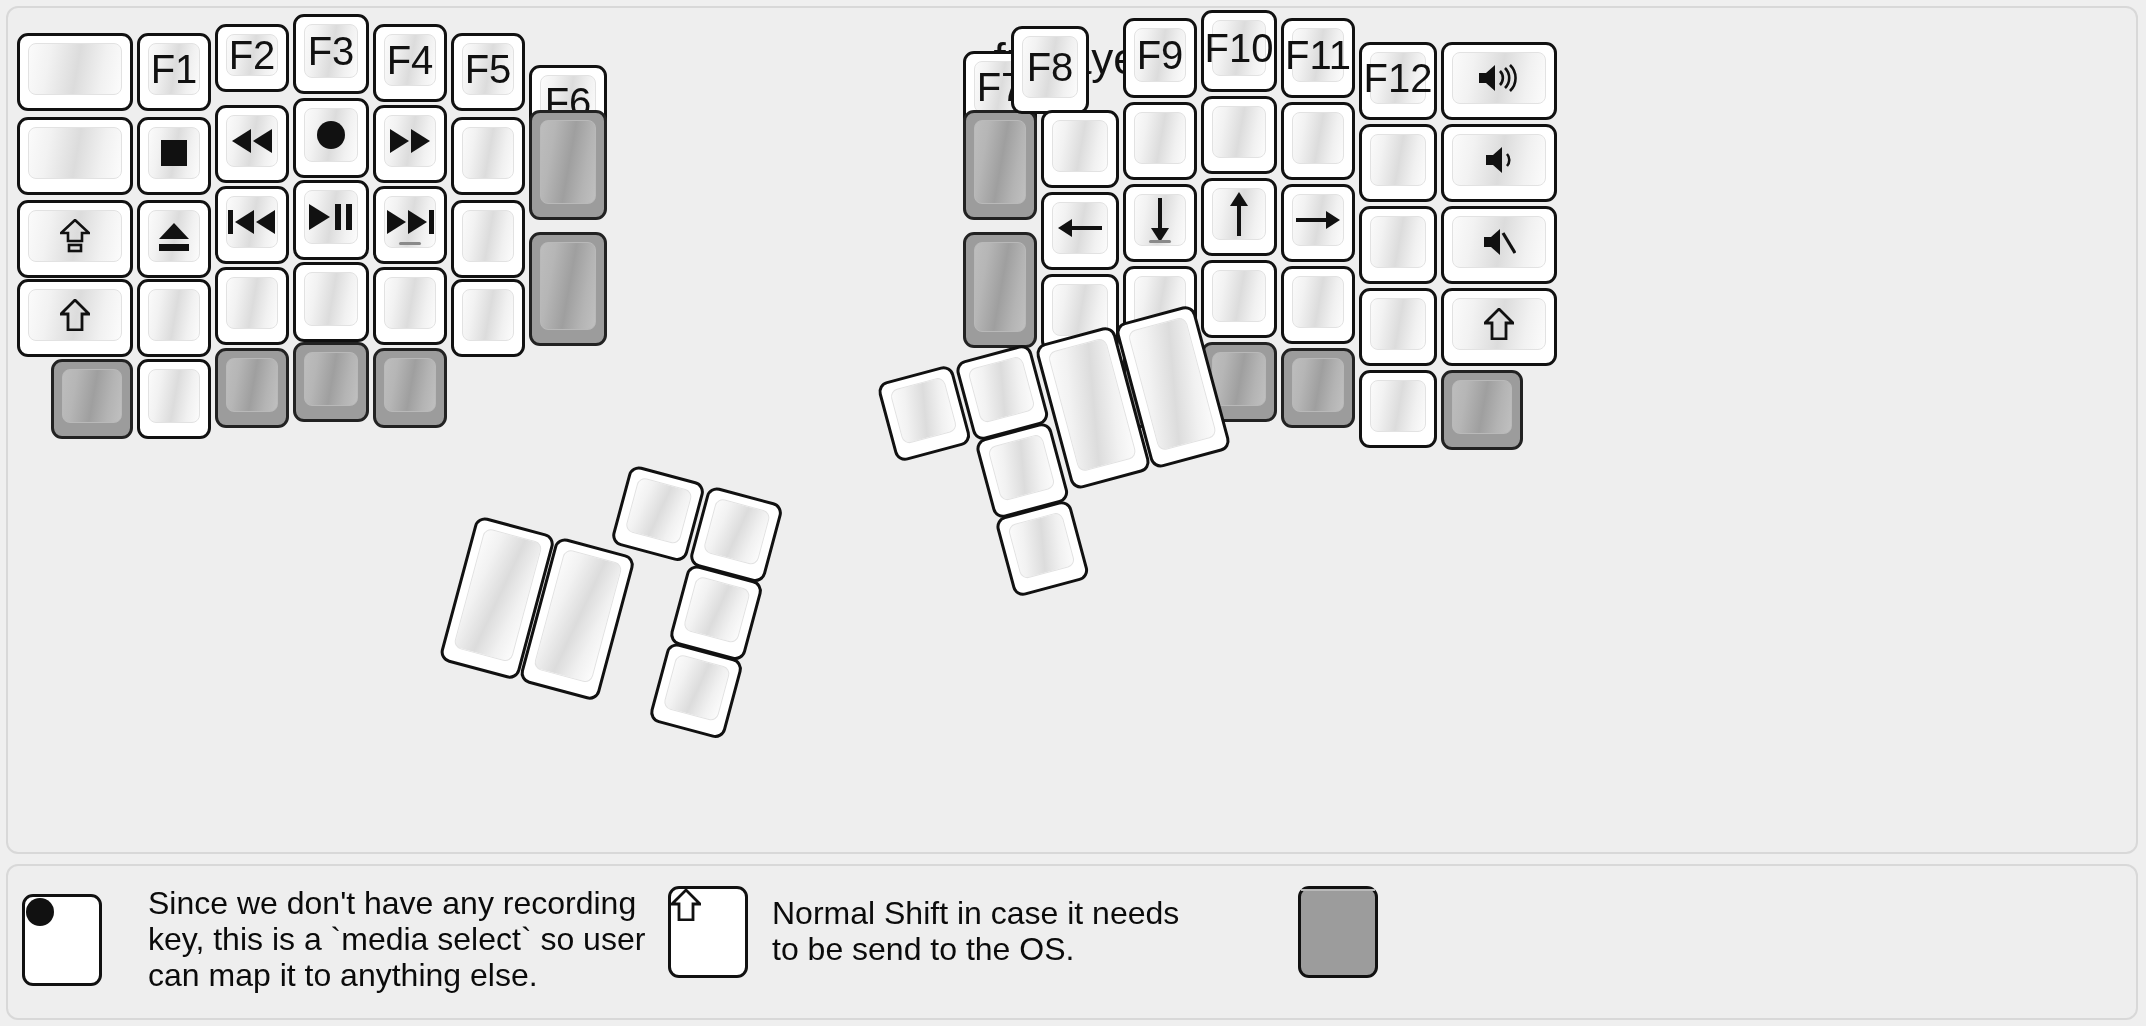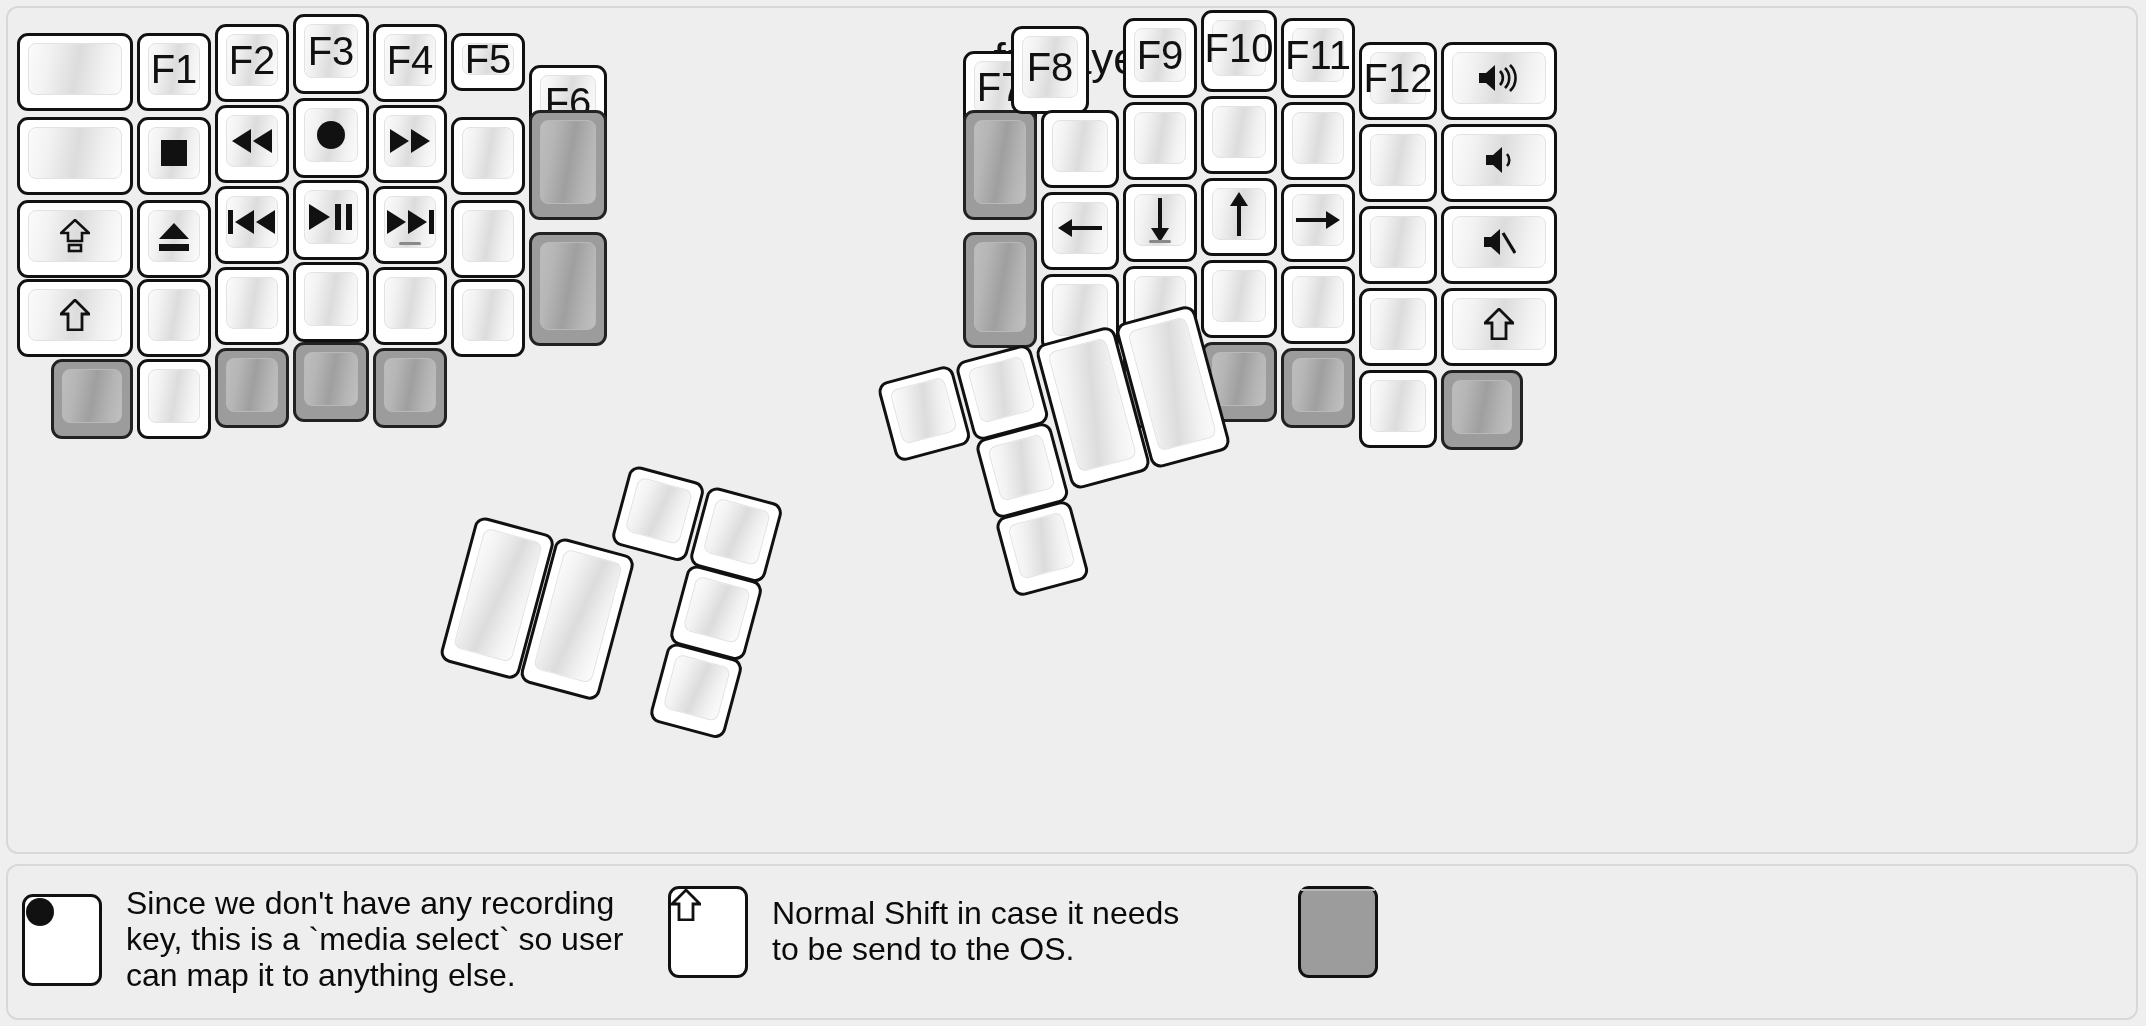--- a/index.html
+++ b/index.html
@@ -138,21 +138,21 @@
             </svg>
           </span>
         </div>
       </div>
       <div class="key" style="left: 137px; top: 279px; width: 74px; height: 78px;">
         <div class="top"></div>
       </div>
       <div class="key" style="left: 137px; top: 359px; width: 74px; height: 80px;">
         <div class="top"></div>
       </div>
-      <div class="key" style="left: 215px; top: 24px; width: 74px; height: 78px;">
+      <div class="key" style="left: 215px; top: 24px; width: 74px; height: 68px;">
         <div class="top">
           <span class="lbl">F2</span>
         </div>
       </div>
       <div class="key" style="left: 215px; top: 105px; width: 74px; height: 78px;">
         <div class="top">
           <span class="glyph">
             <svg width="42" height="26" viewBox="0 0 42 26" fill="#111">
               <polygon points="20,1 20,25 1,13"></polygon>
               <polygon points="41,1 41,25 22,13"></polygon>
@@ -234,21 +234,21 @@
           </span>
         </div>
         <div style="position: absolute; left: 50%; transform: translateX(-50%); bottom: 16px; width: 22px; height: 3px; background: rgb(138, 138, 138); border-radius: 2px;"></div>
       </div>
       <div class="key" style="left: 373px; top: 267px; width: 74px; height: 78px;">
         <div class="top"></div>
       </div>
       <div class="key trans" style="left: 373px; top: 348px; width: 74px; height: 80px;">
         <div class="top"></div>
       </div>
-      <div class="key" style="left: 451px; top: 33px; width: 74px; height: 58px;">
+      <div class="key" style="left: 451px; top: 33px; width: 74px; height: 78px;">
         <div class="top">
           <span class="lbl">F5</span>
         </div>
       </div>
       <div class="key" style="left: 451px; top: 117px; width: 74px; height: 78px;">
         <div class="top"></div>
       </div>
       <div class="key" style="left: 451px; top: 200px; width: 74px; height: 78px;">
         <div class="top"></div>
       </div>
@@ -489,21 +489,21 @@
       </div>
       <div class="thumb" style="left: 1114px; top: 325px; transform: rotate(-15deg);">
         <div class="key" style="left: 0px; top: 0px; width: 82px; height: 150px;">
           <div class="top"></div>
         </div>
       </div>
     </div>
 
   <div class="panel" id="legend-panel"></div>
   <div id="legend-layer">
-      <div class="legend-item" style="left: 22px; top: 886px;">
+      <div class="legend-item" style="left: 22px; top: 886px; gap: 22px;">
         <div class="legend-key">
           <div class="top"><span class="glyph"><svg width="30" height="30" viewBox="0 0 30 30" fill="#111">
                 <circle cx="15" cy="15" r="14"></circle>
               </svg></span></div>
         </div>
         <div class="legend-text">Since we don't have any recording
 key, this is a `media select` so user
 can map it to anything else.</div>
       </div>
       <div class="legend-item" style="left: 668px; top: 886px;">

